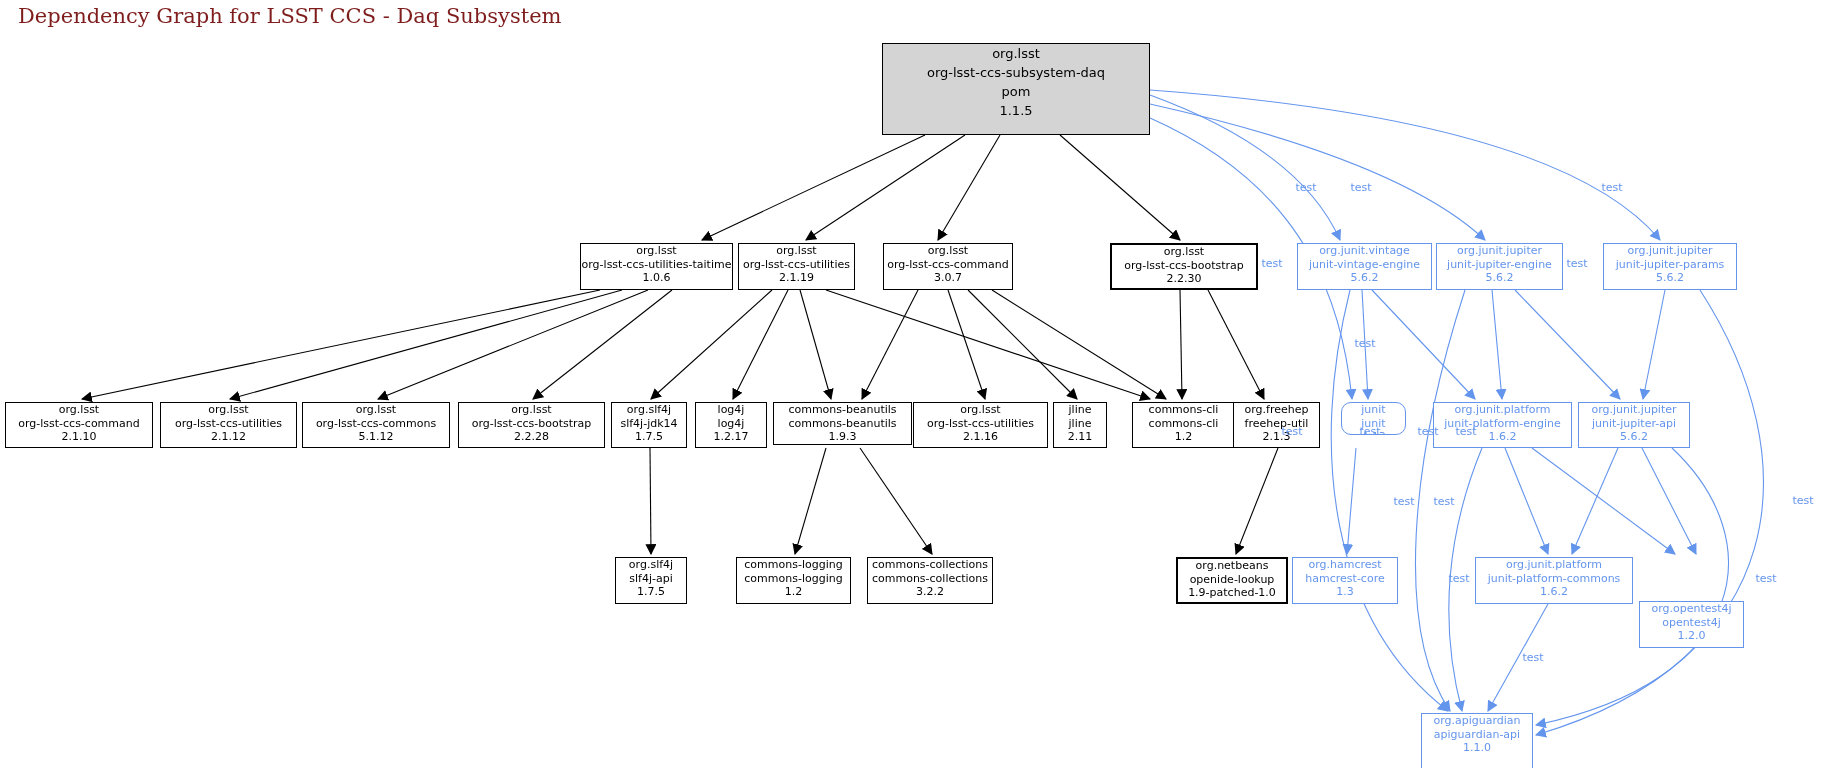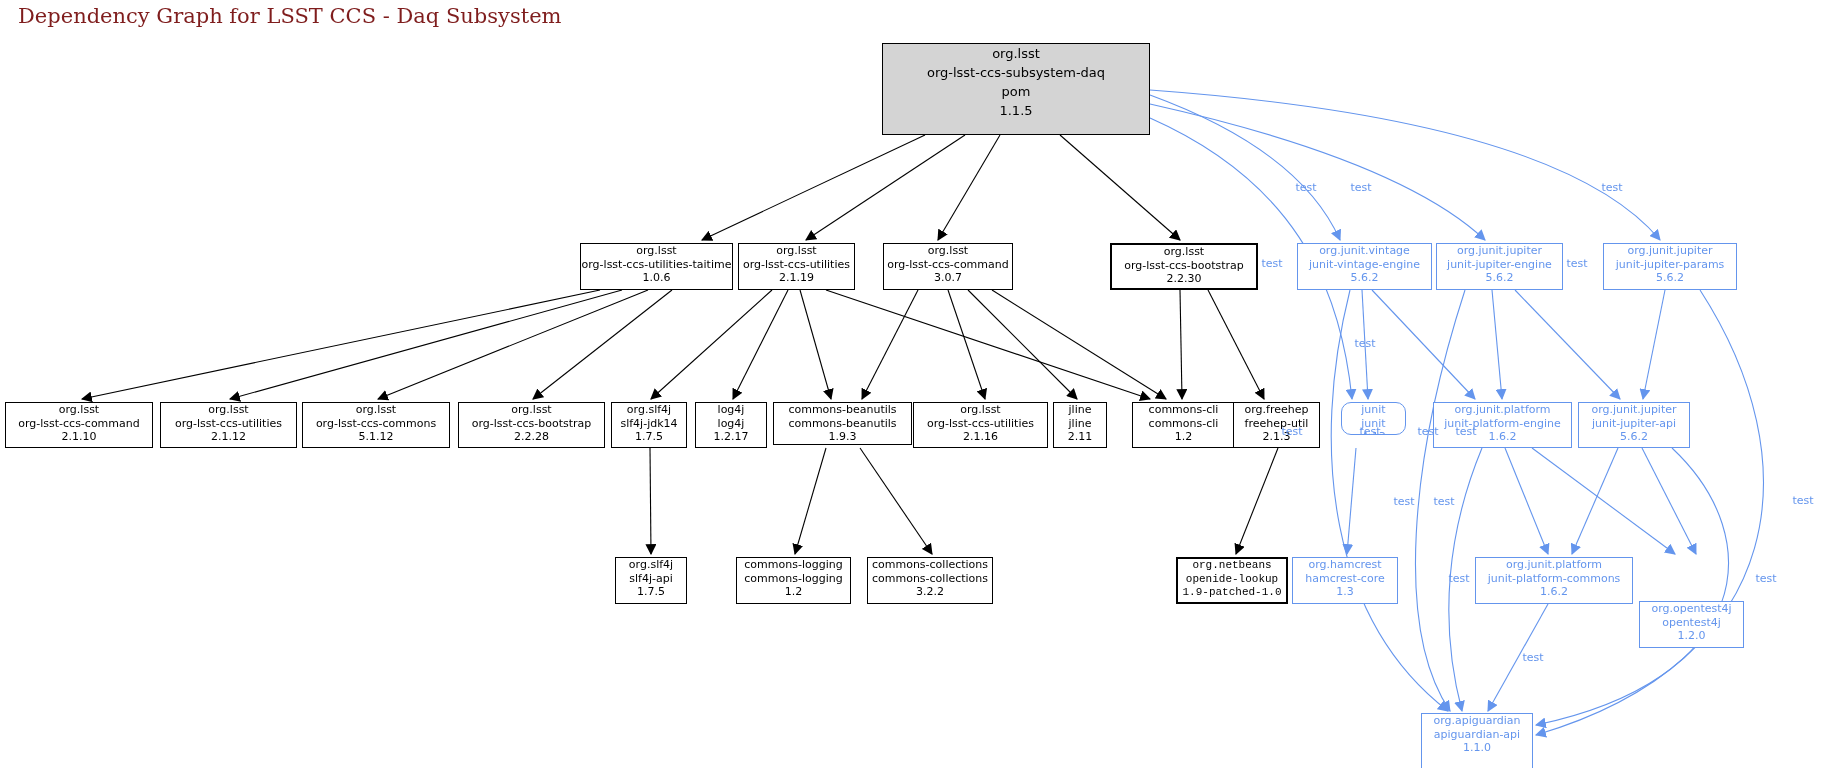--- a/index.html
+++ b/index.html
@@ -199,21 +199,21 @@
       <div class="node black" style="left: 736px; top: 557px; width: 115px; height: 47px;">
         <span>commons-logging</span>
         <span>commons-logging</span>
         <span>1.2</span>
       </div>
       <div class="node black" style="left: 843px; top: 557px; width: 126px; height: 47px; margin-left: 24px;">
         <span>commons-collections</span>
         <span>commons-collections</span>
         <span>3.2.2</span>
       </div>
-      <div class="node black bold" style="left: 1176px; top: 557px; width: 112px; height: 47px; font-family: Liberation Mono, monospace;">
+      <div class="node black bold" style="left: 1176px; top: 557px; width: 112px; height: 47px;">
         <span>org.netbeans</span>
         <span>openide-lookup</span>
         <span>1.9-patched-1.0</span>
       </div>
       <div class="node blue" style="left: 1292px; top: 557px; width: 106px; height: 47px;">
         <span>org.hamcrest</span>
         <span>hamcrest-core</span>
         <span>1.3</span>
       </div>
       <div class="node blue" style="left: 1475px; top: 557px; width: 158px; height: 47px;">

